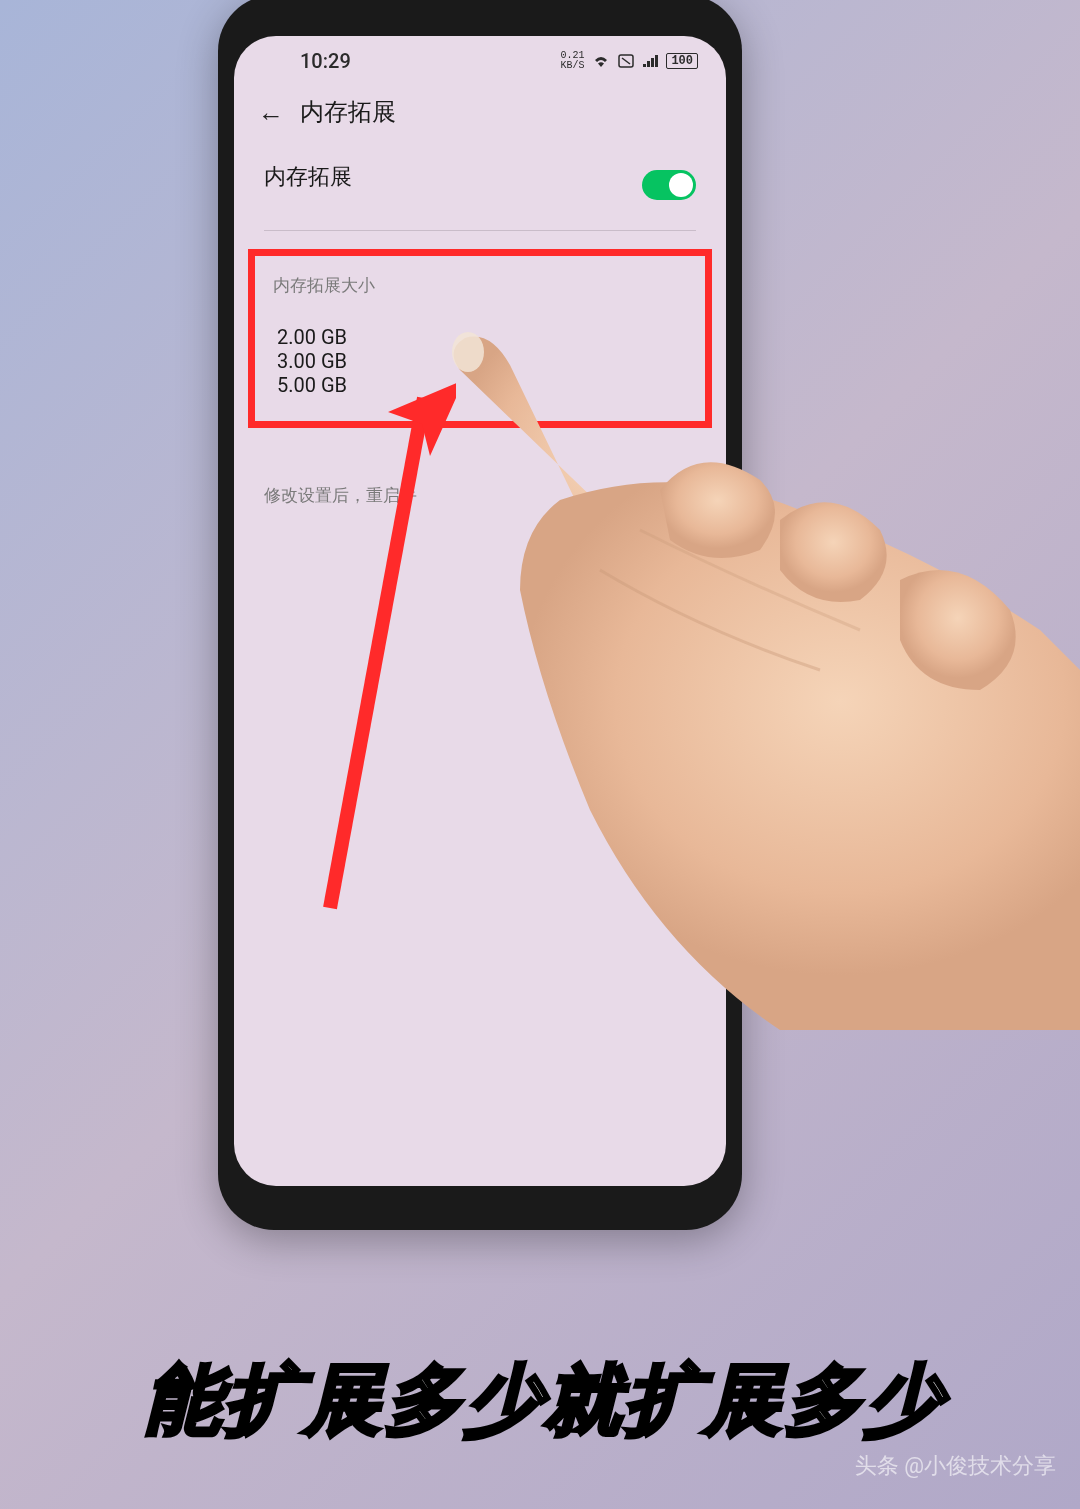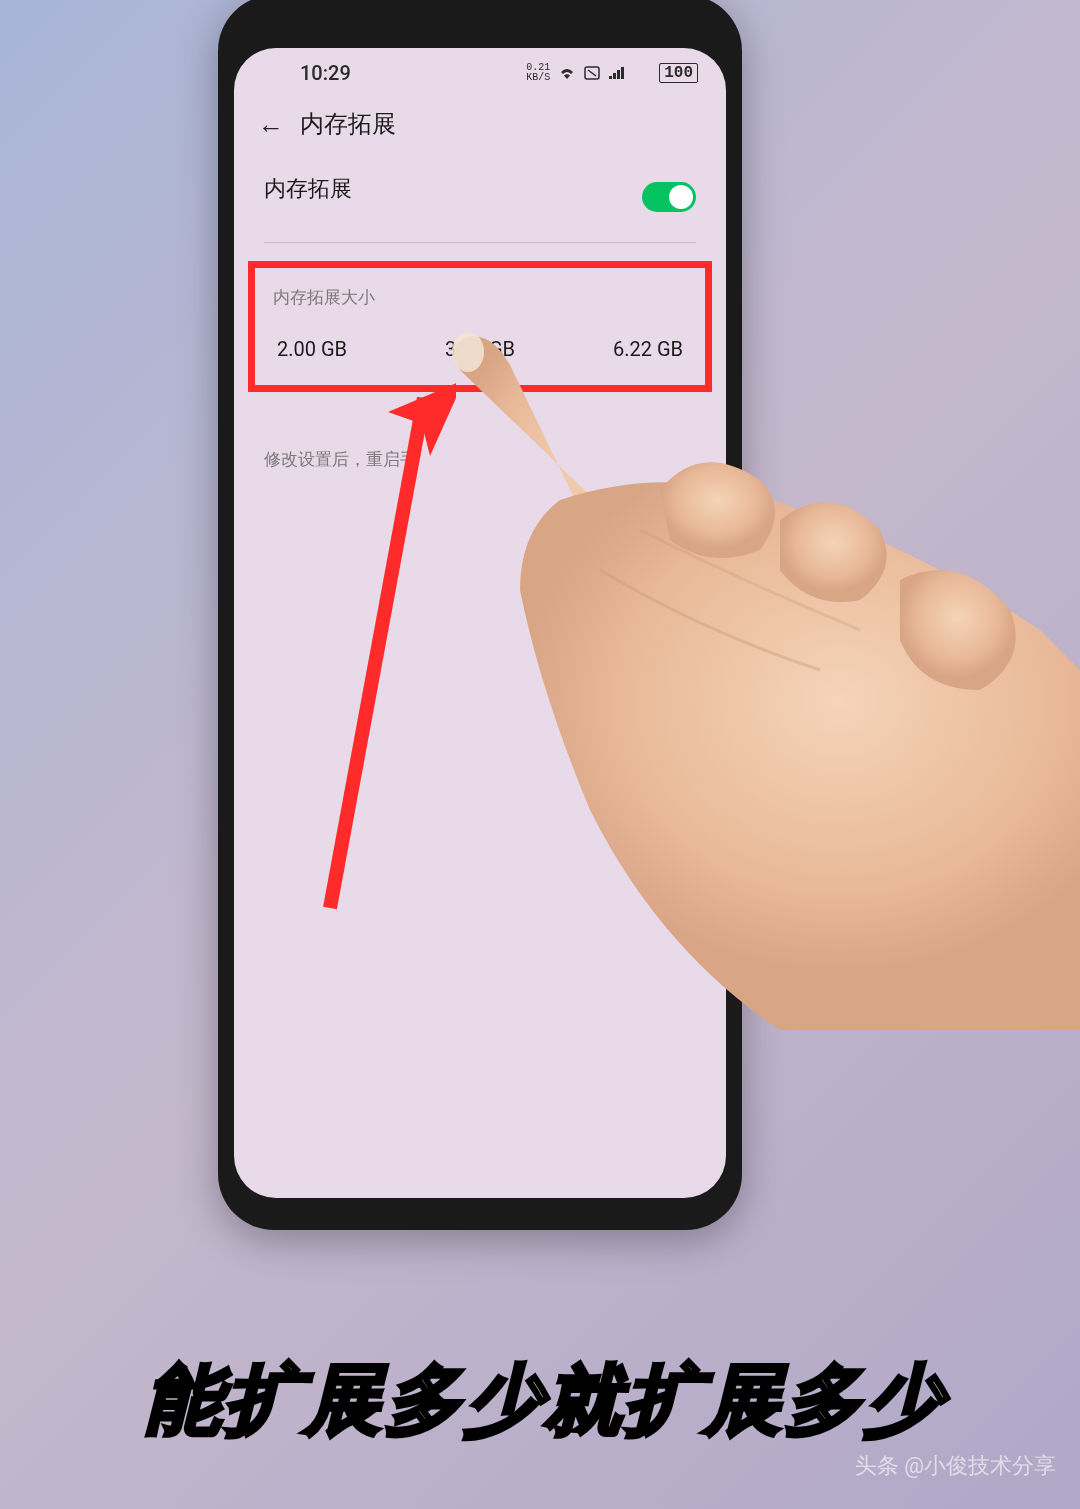--- a/index.html
+++ b/index.html
@@ -25,21 +25,21 @@
       width: 524px;
       height: 1235px;
       background: #1a1a1a;
       border-radius: 56px;
       box-shadow: 0 10px 40px rgba(0,0,0,0.3);
     }
 
     .phone-screen {
       position: absolute;
       left: 234px;
-      top: 48px;
+      top: 36px;
       width: 492px;
       height: 1150px;
       background: #e8dae8;
       border-radius: 42px;
       overflow: hidden;
     }
 
     
     .status-bar {
       display: flex;
@@ -89,23 +89,22 @@
     }
 
     .wifi-icon, .signal-icon, .mute-icon {
       display: inline-flex;
     }
 
     .battery-badge {
       border: 1.5px solid #2b2b2b;
       border-radius: 2px;
       padding: 0 4px;
-      font-size: 16px;
+      font-size: 12px;
       font-weight: 600;
-      margin-left: 27px;
     }
 
     
     .page-header {
       display: flex;
       align-items: center;
       padding: 14px 24px;
       gap: 16px;
     }
 
@@ -180,22 +179,23 @@
     }
 
     .size-label {
       font-size: 17px;
       color: #7a7a7a;
       margin-bottom: 28px;
     }
 
     .size-options {
       display: flex;
-      justify-content: space-between;
+      justify-content: center;
       padding: 0 4px;
+      flex-direction: column;
     }
 
     .size-option {
       font-size: 20px;
       color: #1a1a1a;
     }
 
     
     .hint-text {
       padding: 44px 30px 0;
@@ -301,21 +301,21 @@
     </div>
   </div>
 
   <div class="divider"></div>
 
   <div class="size-section">
     <div class="size-label">内存拓展大小</div>
     <div class="size-options">
       <span class="size-option">2.00 GB</span>
       <span class="size-option">3.00 GB</span>
-      <span class="size-option">6.22 GB</span>
+      <span class="size-option">5.00 GB</span>
     </div>
   </div>
 
   <div class="hint-text">修改设置后，重启手</div>
 
 </div>
 
 <svg class="hand" viewBox="0 0 800 700">
   <defs>
     <radialGradient id="skin" cx="50%" cy="40%">

